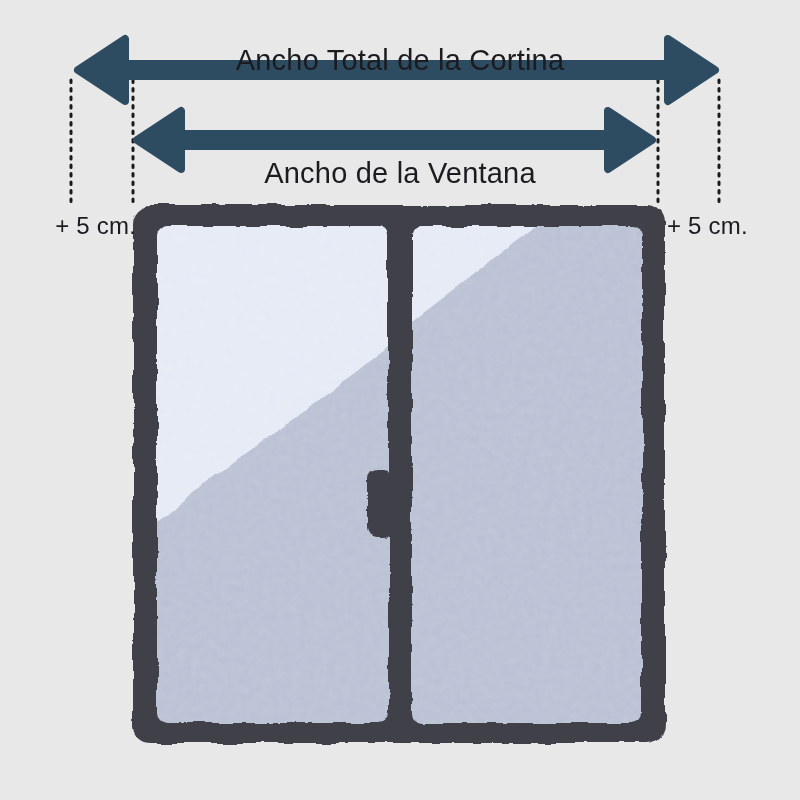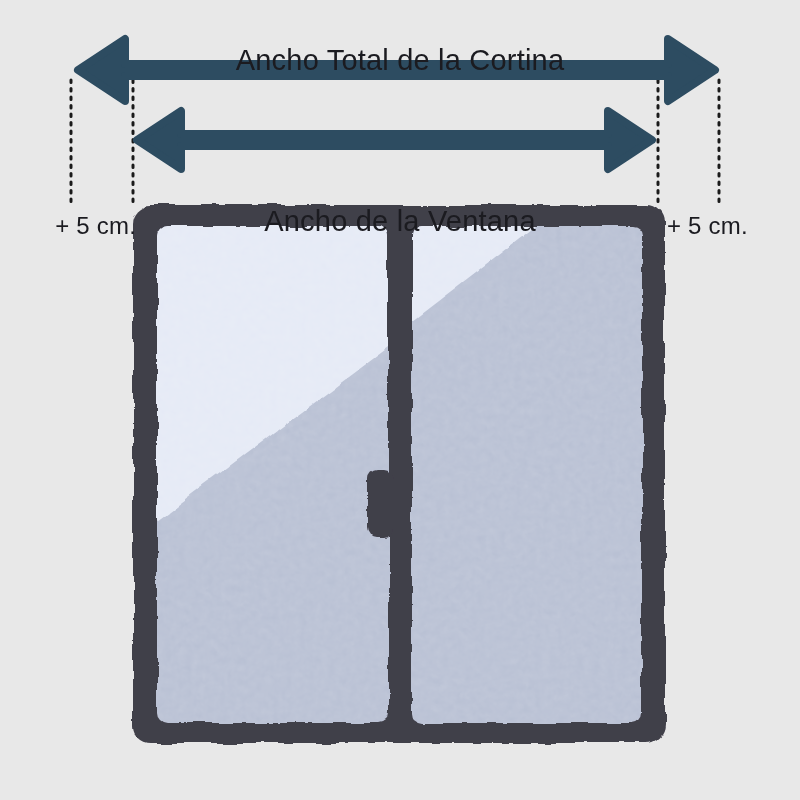--- a/index.html
+++ b/index.html
@@ -38,21 +38,21 @@
   .glass-fill{fill:var(--glass);}
   .highlight-fill{fill:var(--glass-highlight);}
   .label{
     position:absolute;
     color:var(--text);
     letter-spacing:.2px;
     line-height:1.1;
     white-space:nowrap;
   }
   .title-total{top:20px;left:0;right:0;text-align:center;font-size:29px;margin-top:25px;}
-  .title-window{top:158px;left:0;right:0;text-align:center;font-size:29px;margin-top:48px;}
+  .title-window{top:158px;left:0;right:0;text-align:center;font-size:29px;}
   .margin-left{top:213px;left:0;width:136px;text-align:right;font-size:24px;}
   .margin-right{top:213px;left:667px;text-align:left;font-size:24px;}
 </style>
 </head>
 <body>
 
 <div class="canvas">
 
   <svg class="diagram-svg" width="800" height="800" viewBox="0 0 800 800">
     <defs>

